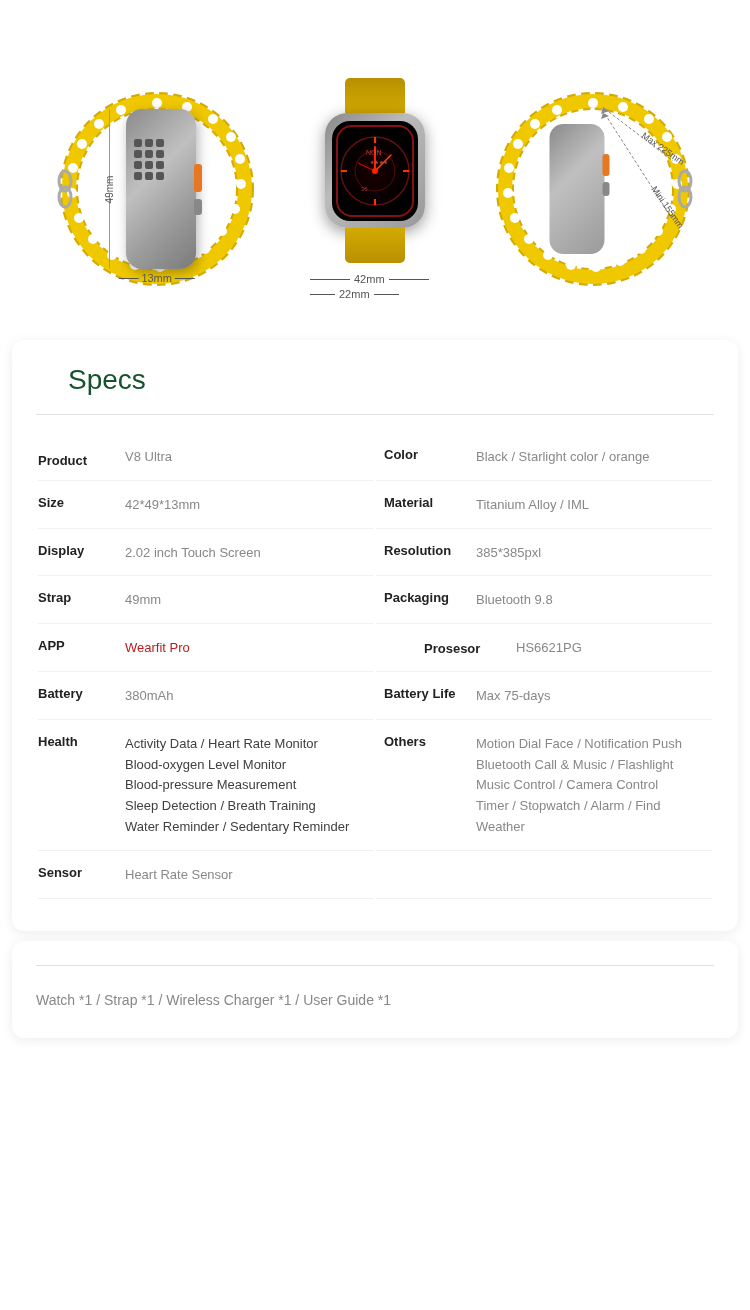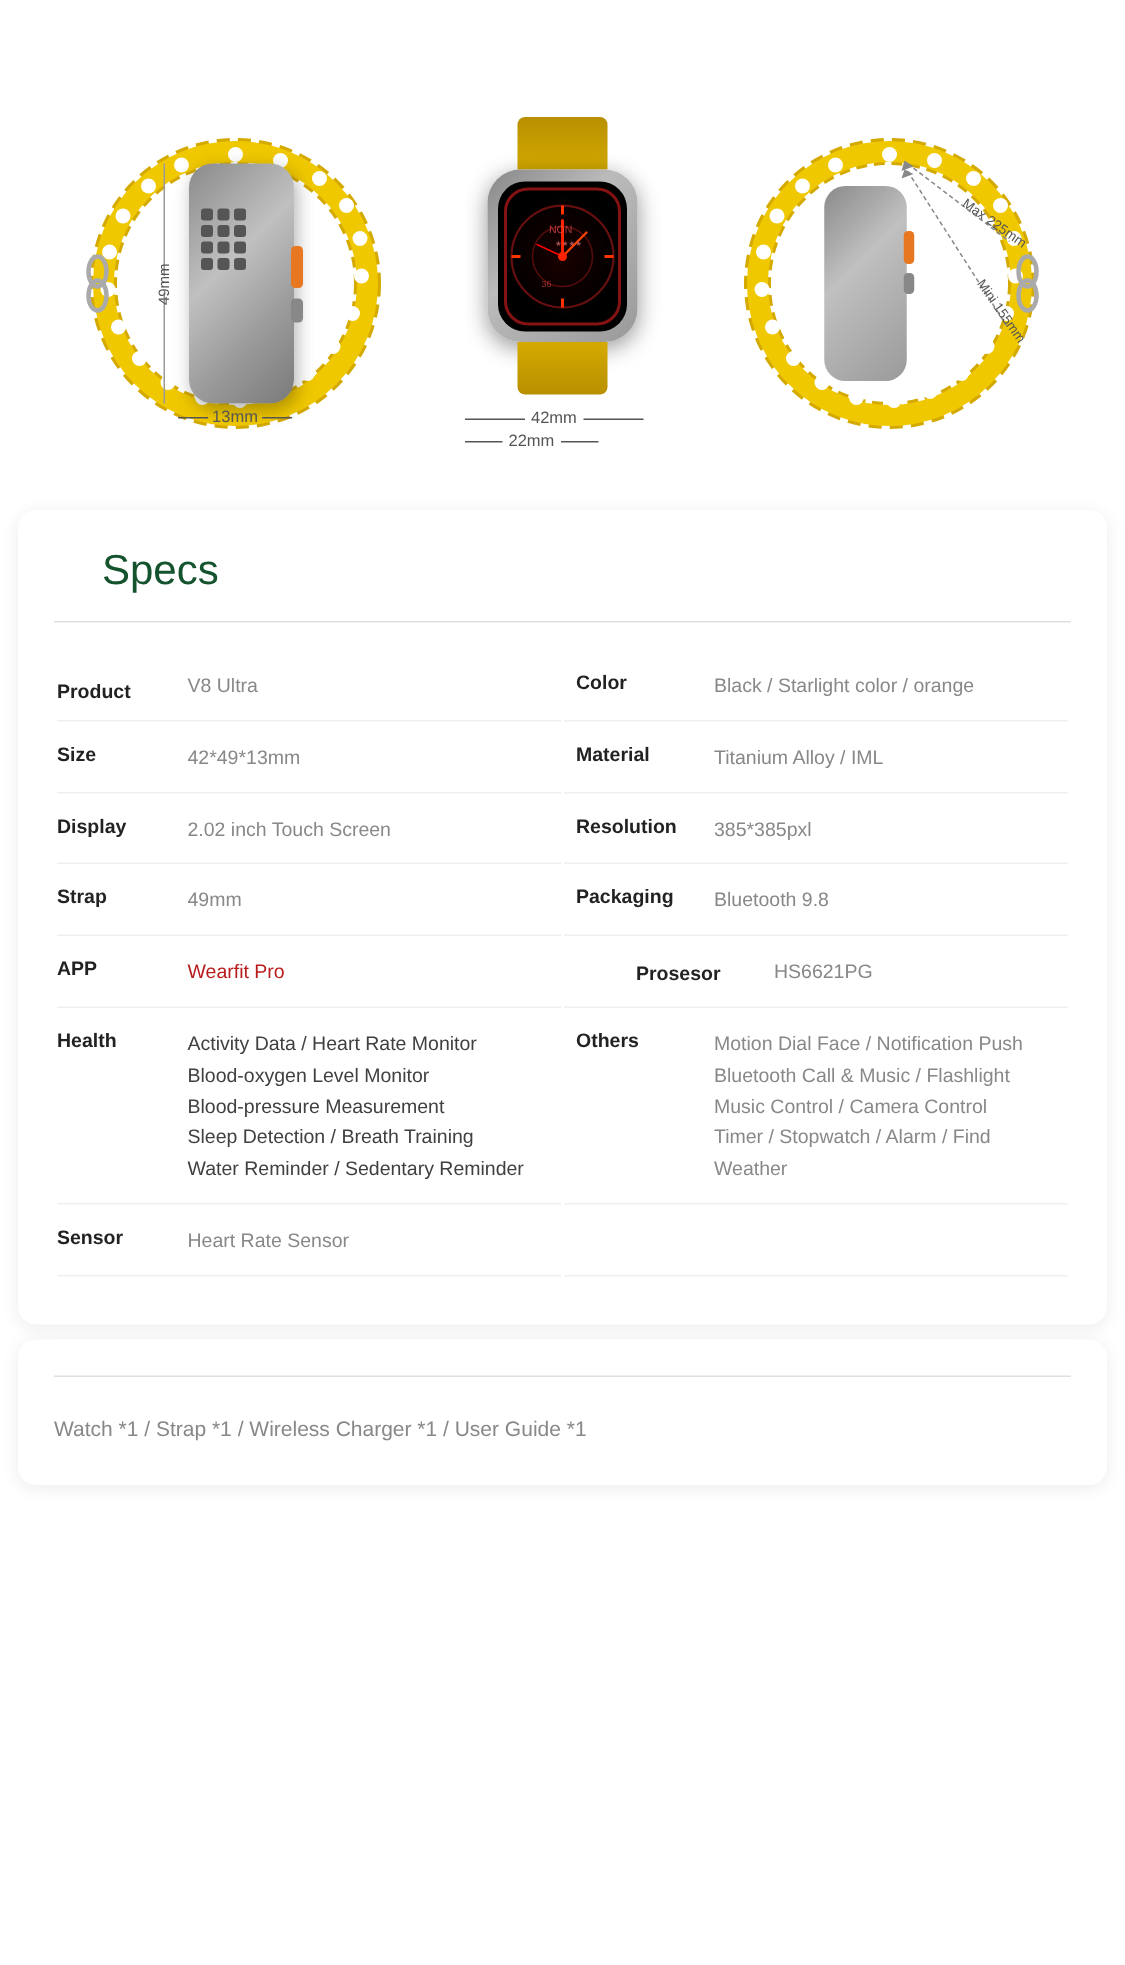--- a/index.html
+++ b/index.html
@@ -468,20 +468,34 @@
           <td style="padding: 12px 0px 12px 8px; vertical-align: top; width: 50%; border-bottom: 1px solid rgb(240, 240, 240);">
             <div style="display: flex; gap: 12px; align-items: center; margin-left: 40px;">
               <span style="font-size: 13px; font-weight: 600; color: rgb(34, 34, 34); min-width: 80px; flex-shrink: 0;">Prosesor</span>
               <span style="font-size: 13px; color: rgb(136, 136, 136); line-height: 1.6; white-space: pre-line;">HS6621PG</span>
             </div>
           </td>
         </tr>
         <tr>
           <td style="padding: 12px 8px 12px 0px; vertical-align: top; width: 50%; border-bottom: 1px solid rgb(240, 240, 240);">
             <div style="display: flex; gap: 12px; align-items: flex-start;">
+              <span style="font-size: 13px; font-weight: 600; color: rgb(34, 34, 34); min-width: 75px; flex-shrink: 0;">Battery</span>
+              <span style="font-size: 13px; color: rgb(136, 136, 136); line-height: 1.6; white-space: pre-line;">380mAh</span>
+            </div>
+          </td>
+          <td style="padding: 12px 0px 12px 8px; vertical-align: top; width: 50%; border-bottom: 1px solid rgb(240, 240, 240);">
+            <div style="display: flex; gap: 12px; align-items: flex-start;">
+              <span style="font-size: 13px; font-weight: 600; color: rgb(34, 34, 34); min-width: 80px; flex-shrink: 0;">Battery Life</span>
+              <span style="font-size: 13px; color: rgb(136, 136, 136); line-height: 1.6; white-space: pre-line;">Max 75-days</span>
+            </div>
+          </td>
+        </tr>
+        <tr>
+          <td style="padding: 12px 8px 12px 0px; vertical-align: top; width: 50%; border-bottom: 1px solid rgb(240, 240, 240);">
+            <div style="display: flex; gap: 12px; align-items: flex-start;">
               <span style="font-size: 13px; font-weight: 600; color: rgb(34, 34, 34); min-width: 75px; flex-shrink: 0;">Health</span>
               <span style="font-size: 13px; color: #404040; line-height: 1.6; white-space: pre-line;">Activity Data / Heart Rate Monitor
 Blood-oxygen Level Monitor
 Blood-pressure Measurement
 Sleep Detection / Breath Training
 Water Reminder / Sedentary Reminder</span>
             </div>
           </td>
           <td style="padding: 12px 0px 12px 8px; vertical-align: top; width: 50%; border-bottom: 1px solid rgb(240, 240, 240);">
             <div style="display: flex; gap: 12px; align-items: flex-start;">

